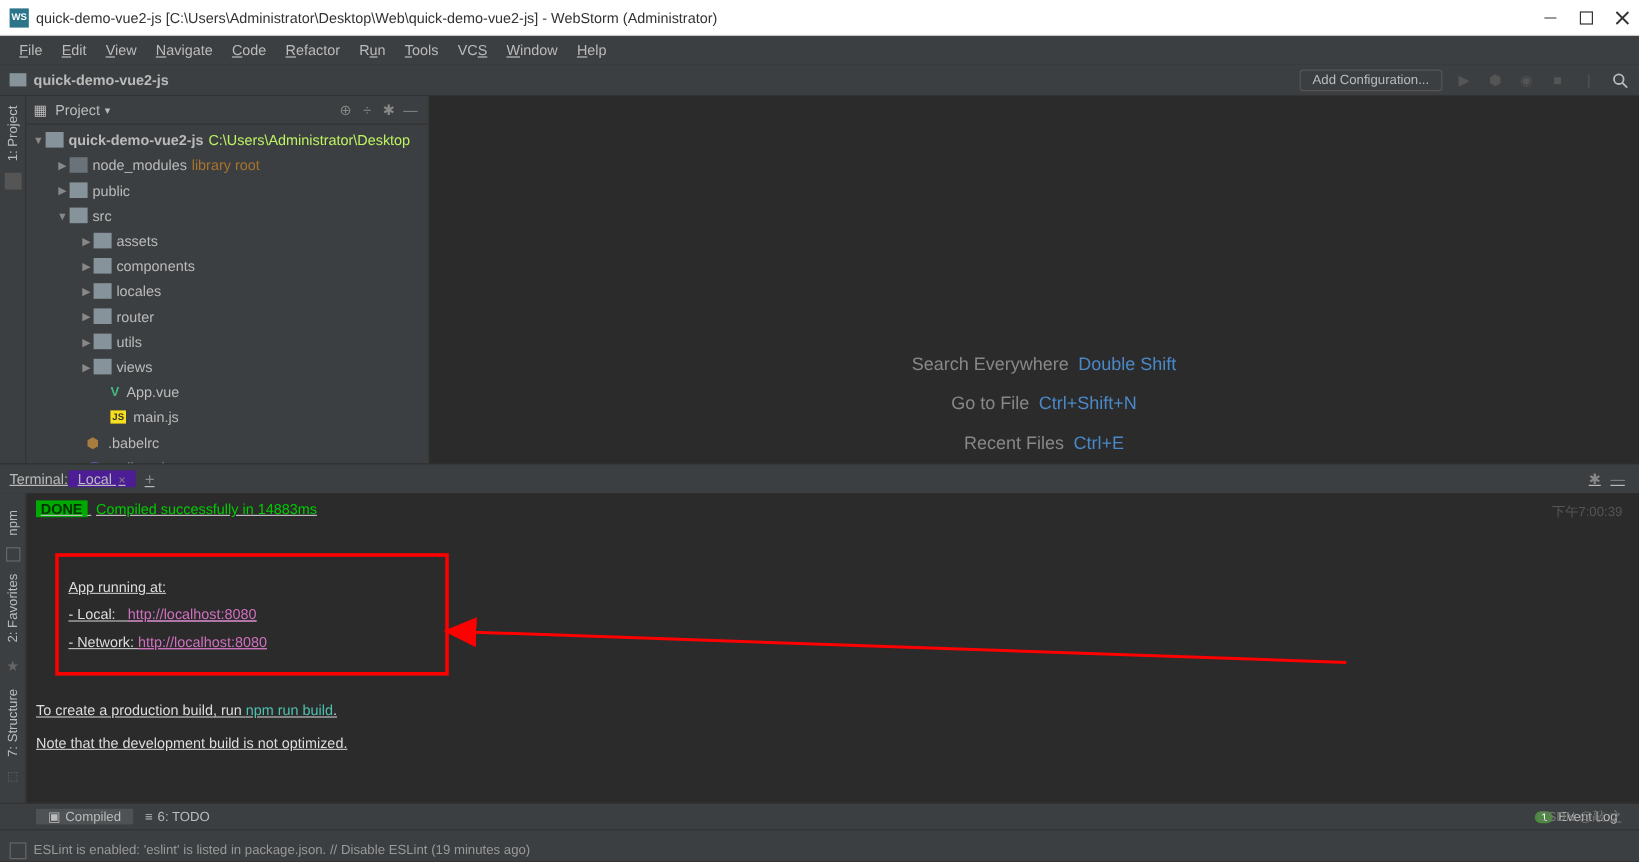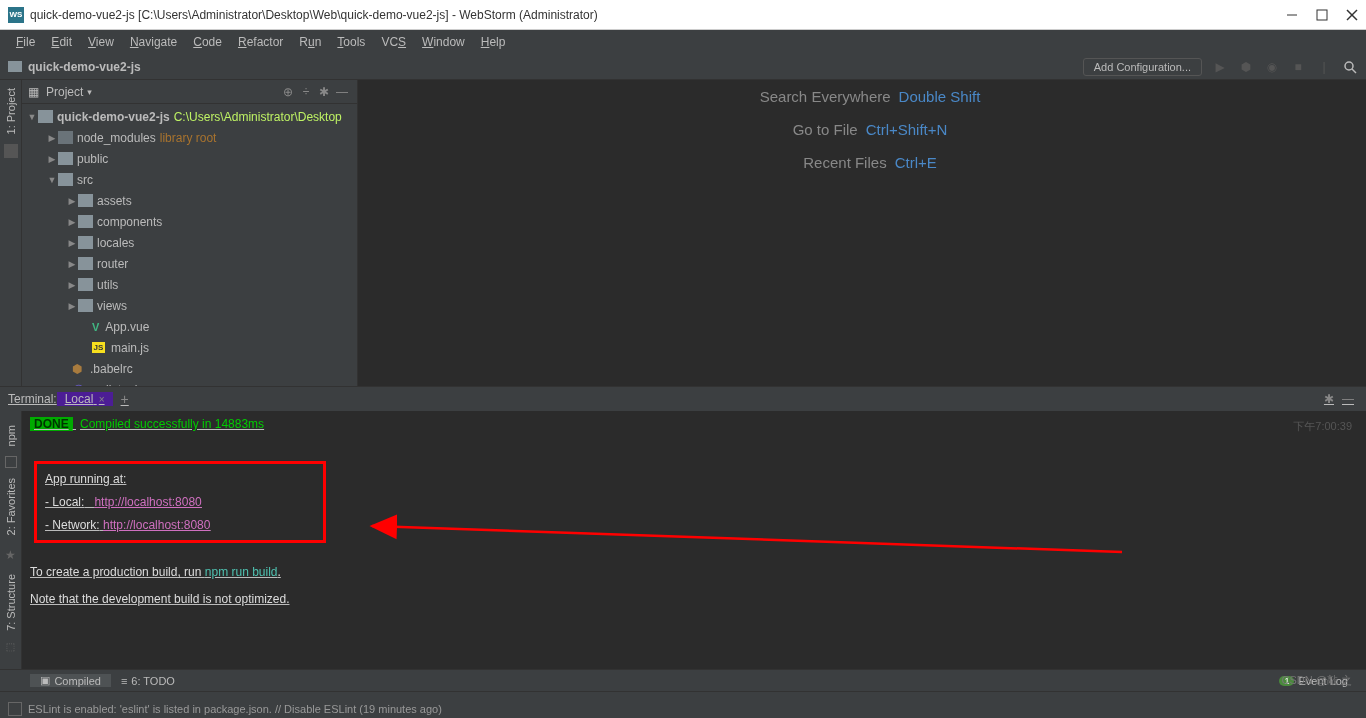--- a/index.html
+++ b/index.html
@@ -47,42 +47,42 @@
 .tree-row .ticon { width:15px; height:13px; margin-right:4px; }
 .tree-row .folder { background:#87939a; }
 .tree-row .folder-dark { background:#6a7379; }
 .tree-row .tname { color:#bbbbbb; }
 .tree-row .tpath { color:#bef264; margin-left:4px; }
 .tree-row .lib { color:#a8732e; margin-left:4px; }
 .vue-icon { color:#41b883; font-weight:bold; font-size:11px; }
 .js-icon { background:#f7df1e; color:#333; width:13px; height:11px; font-size:8px; font-weight:bold; text-align:center; line-height:11px; }
 
 
-.editor { flex:1; background:#2b2b2b; display:flex; flex-direction:column; align-items:center; justify-content:flex-start;padding-left:16px; }
+.editor { flex:1; background:#2b2b2b; display:flex; flex-direction:column; align-items:center; justify-content:flex-end;padding-left:16px; }
 .editor .hint { font-size:15px; color:#888; margin:8px 0; }
 .editor .hint .kb { color:#4a88c7; margin-left:8px; }
 
 
 .terminal-panel { background:#2b2b2b; border-top:1px solid #323232;text-decoration:underline; }
 .term-header { height:24px; background:#3c3f41; display:flex; align-items:center; padding:0 8px; font-size:12px; }
 .term-header .tab { padding:0 8px; cursor:pointer; }
 .term-header .tab.active { background:#4c1d95; }
 .term-header .close-x { color:#888; font-size:10px; margin-left:2px; }
 .term-header .plus { color:#888; padding:0 8px; cursor:pointer; font-size:14px; }
 .term-header .sp { flex:1; }
 .term-header .gear { color:#888; cursor:pointer; padding:0 4px; }
 .term-body { font-family:Consolas,monospace; font-size:12px; padding:6px 12px; position:relative; height:258px; }
 .term-body .left-bar { position:absolute; left:0; top:0; width:22px; height:100%; background:#3c3f41; border-right:1px solid #323232; display:flex; flex-direction:column; align-items:center; padding-top:8px; }
 .term-body .left-bar .rot2 { writing-mode:vertical-rl; transform:rotate(180deg); font-size:11px; color:#bbbbbb; padding:6px 0; cursor:pointer; }
 .term-body .left-bar .star { color:#666; margin:6px 0; }
 .term-content { margin-left:18px; }
 .done-badge { background:#00aa00; color:#003300; padding:0 4px; font-weight:bold; }
 .green { color:#00cc00; }
 .term-timestamp { position:absolute; right:14px; top:8px; color:#555; font-size:11px; }
-.red-box { border:3px solid #ff0000; padding:4px 8px; margin:30px 0 18px 4px; width:292px; line-height:1.9; color:#ddd; }
+.red-box { border:3px solid #ff0000; padding:14px 8px; margin:30px 0 18px 16px; width:328px; line-height:1.9; color:#ddd; }
 .red-box a { color:#d070c0; text-decoration:underline; }
 .note-line { color:#ddd; line-height:1.9; margin-top:4px; }
 .cyan { color:#4fc1b0; }
 
 
 .arrow-svg { position:absolute; left:352px; top:504px; pointer-events:none; }
 
 
 .bottom-tabs { height:22px; background:#3c3f41; display:flex; align-items:center; padding:0 8px; border-top:1px solid #323232; font-size:11px; }
 .bottom-tabs .bt { padding:0 10px; cursor:pointer; display:flex; align-items:center; gap:4px; }

